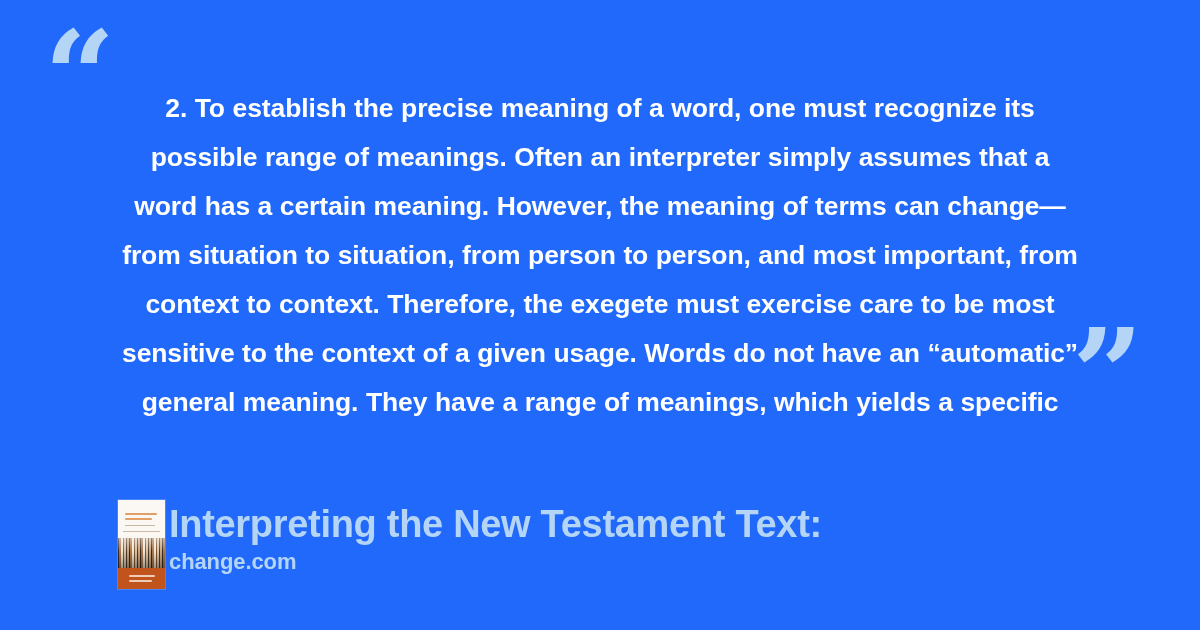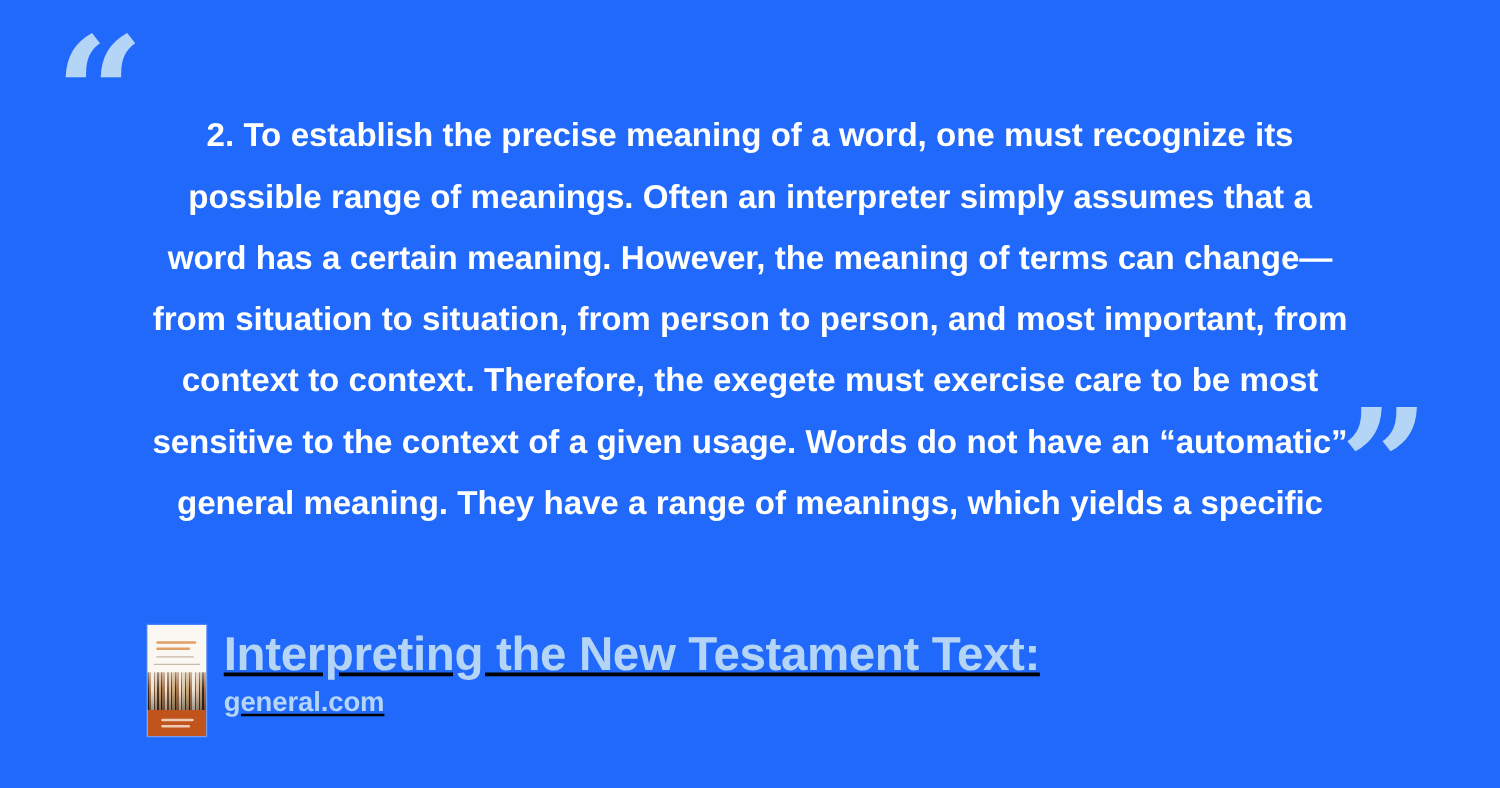--- a/index.html
+++ b/index.html
@@ -143,23 +143,22 @@
     background: #f6e2d2;
     opacity: .85;
     height: 2px;
     border-radius: 1px;
   }
   .bc-a1 { left: 11px; bottom: 12px; width: 26px; }
   .bc-a2 { left: 11px; bottom: 7px;  width: 23px; }
 
   
   #footer-text {
-    margin-left: 14px;
+    margin-left: 4px;
     padding-top: 2px;
-    text-decoration: underline;
   }
   #book-title {
     color: #b5d5f7;
     font-size: 38px;
     font-weight: 700;
     line-height: 44px;
     letter-spacing: -0.3px;
     white-space: nowrap;
   }
   #site-name {
@@ -192,18 +191,18 @@
       <div class="bc-rule"></div>
       <div class="bc-band"></div>
       <div class="bc-band-shade"></div>
       <div class="bc-bottom"></div>
       <div class="bc-auth bc-a1"></div>
       <div class="bc-auth bc-a2"></div>
     </div>
 
     <div id="footer-text">
       <div id="book-title">Interpreting the New Testament Text:</div>
-      <div id="site-name">general.com</div>
+      <div id="site-name">change.com</div>
     </div>
 
   </div>
 
 </div>
 
 </body></html>

